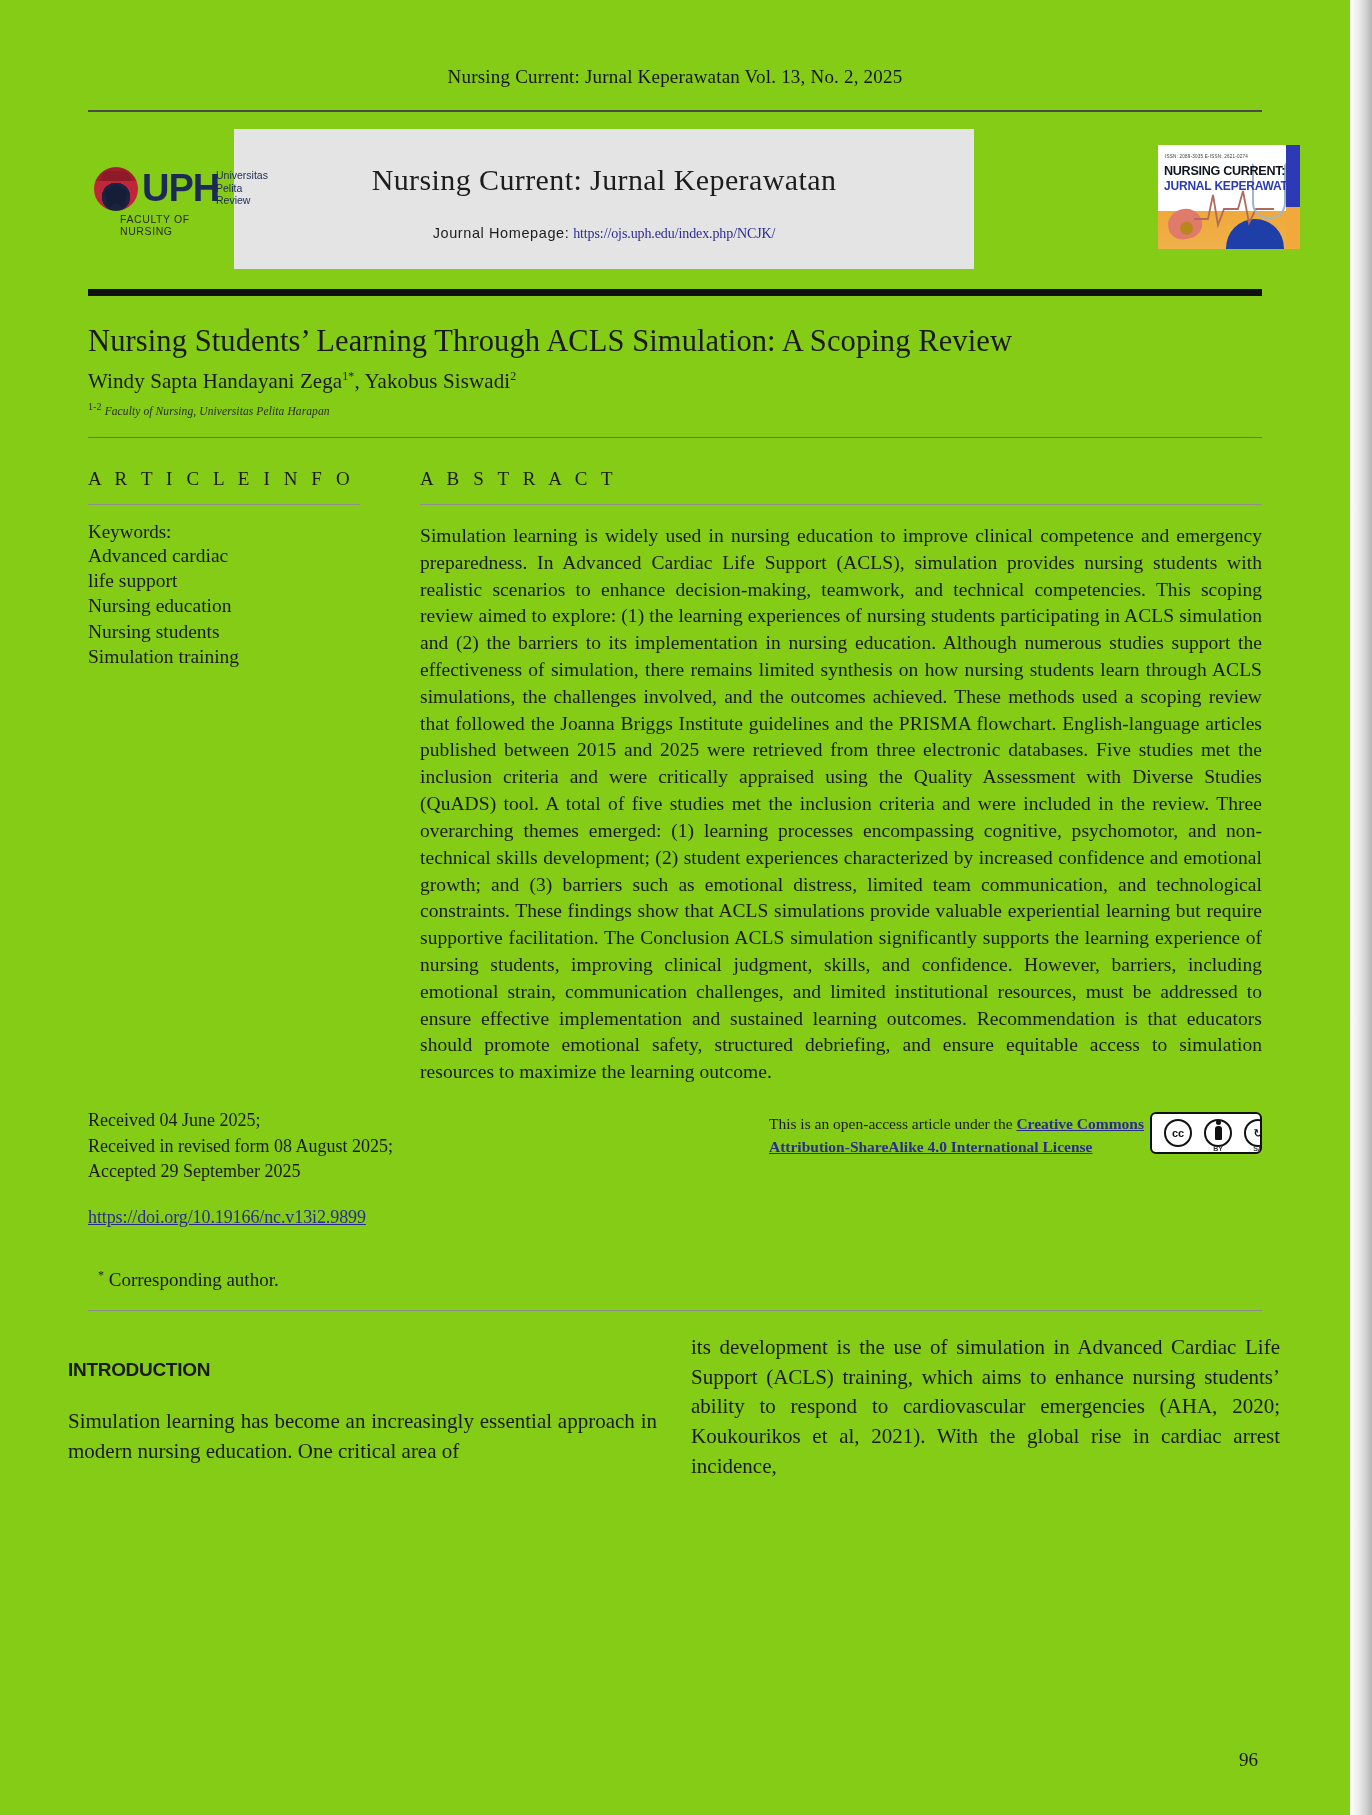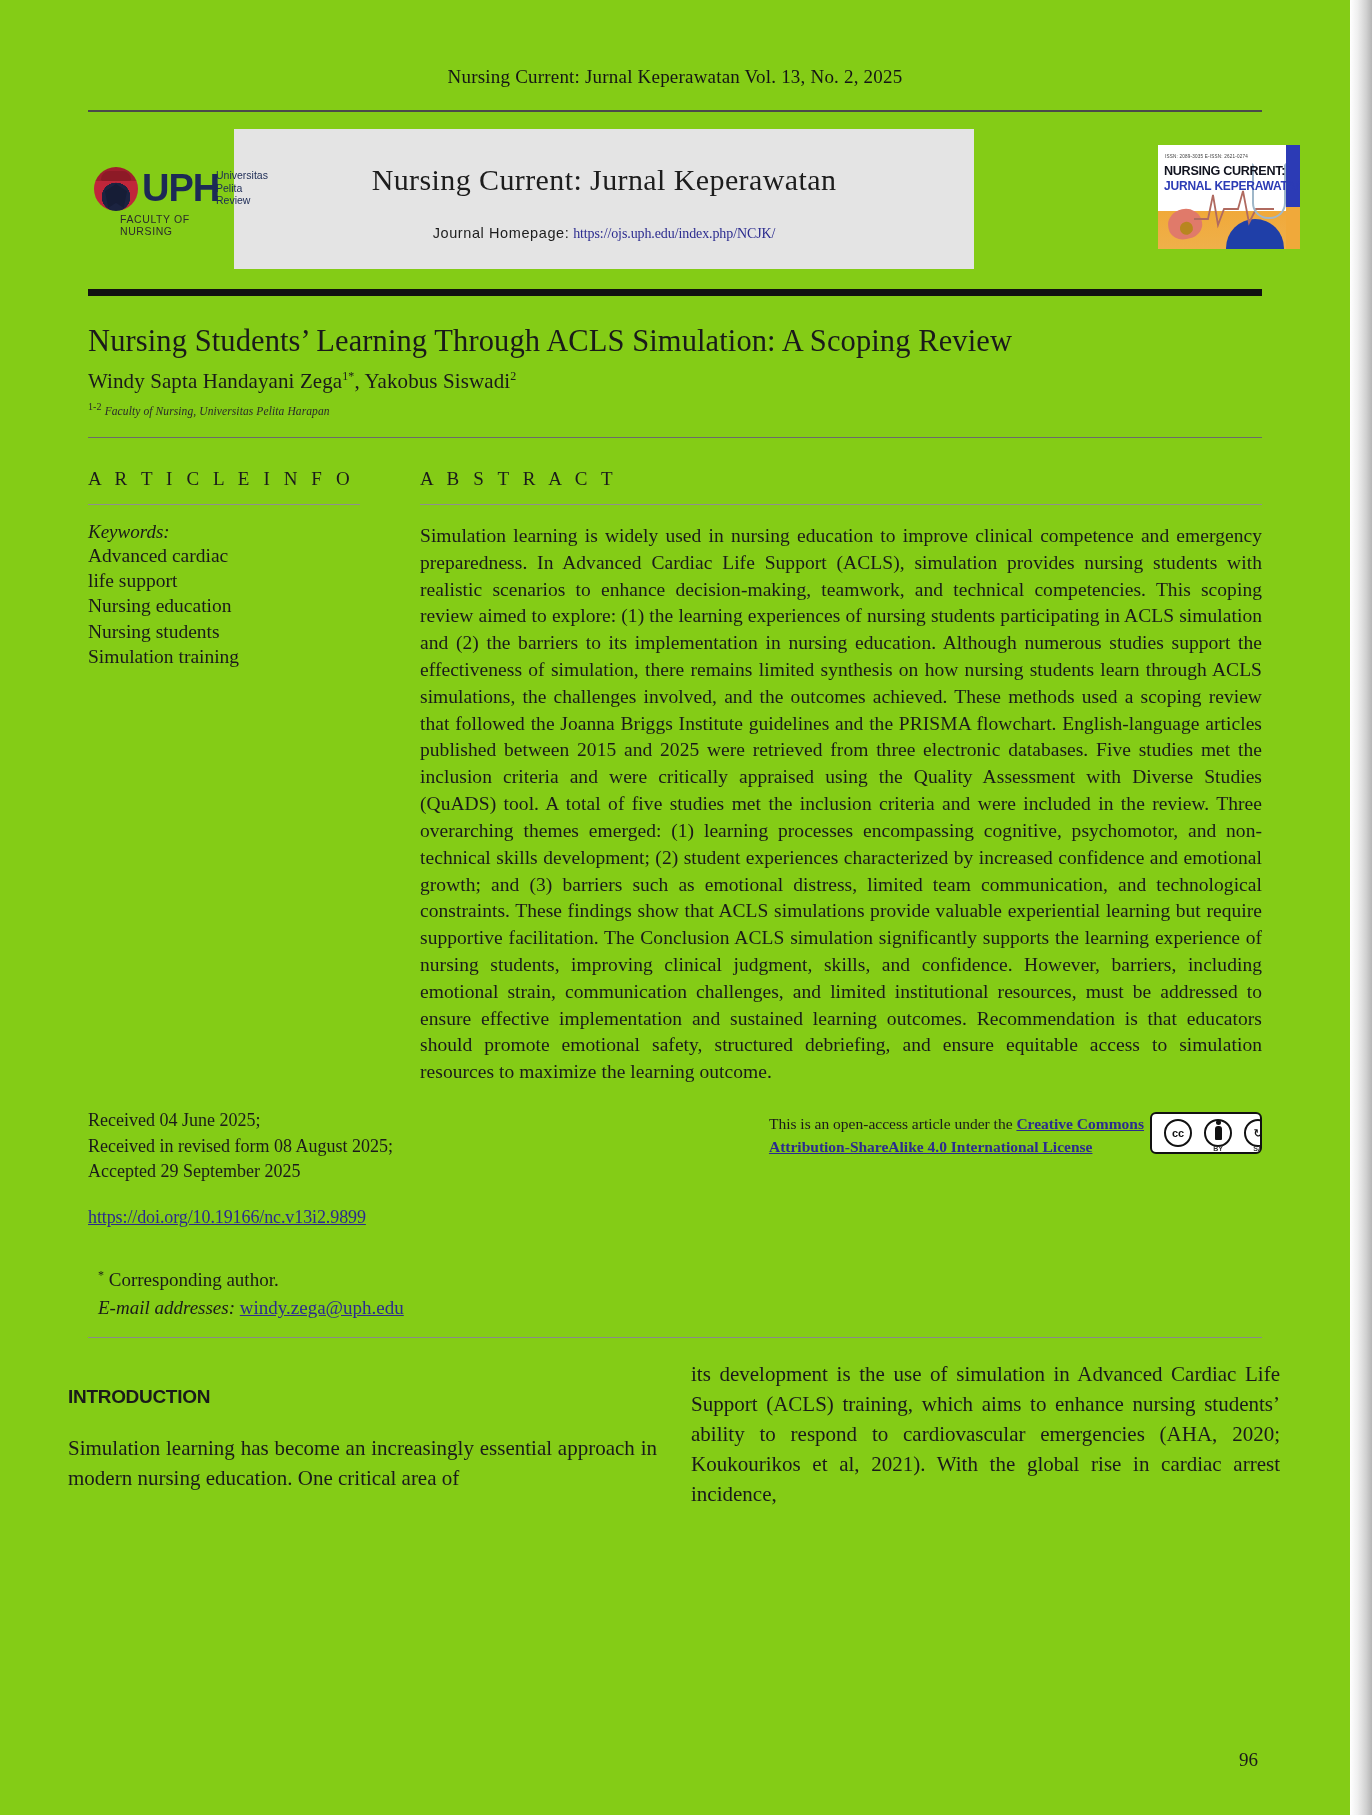--- a/index.html
+++ b/index.html
@@ -291,21 +291,20 @@
     color: #1b1b1b;
   }
   .sec-rule {
     margin: 14px 0 0 0;
     border: 0;
     border-top: 1.5px solid #8f8f8f;
   }
   .col-info .sec-rule { width: 272px; }
   .kw-label {
     margin-top: 16px;
-    font-style: italic;
     font-size: 19px;
   }
   .kw-list { font-size: 19.5px; line-height: 1.24; }
   .kw-list div { margin-top: 1px; }
 
   .abs-text {
     margin-top: 18px;
     font-size: 19.5px;
     line-height: 1.375;
     text-align: justify;
@@ -561,24 +560,20 @@
           <div class="cc-cell">
             <div class="cc-circle">↻</div>
             <span class="cc-mini">SA</span>
           </div>
         </div>
       </div>
     </div>
 
     <div class="corr">
       <div><sup>*</sup><span> Corresponding author.</span></div>
-      <div>
-        <span class="em-label">E-mail addresses:</span>
-        <a class="email" href="#">windy.zega@uph.edu</a>
-      </div>
     </div>
 
     <hr class="rule-foot">
 
     <div class="body-cols">
       <div class="bcol">
         <div class="intro-head">INTRODUCTION</div>
         <div class="body-par">Simulation learning has become an increasingly essential approach in modern nursing education. One critical area of</div>
       </div>
       <div class="bcol">

